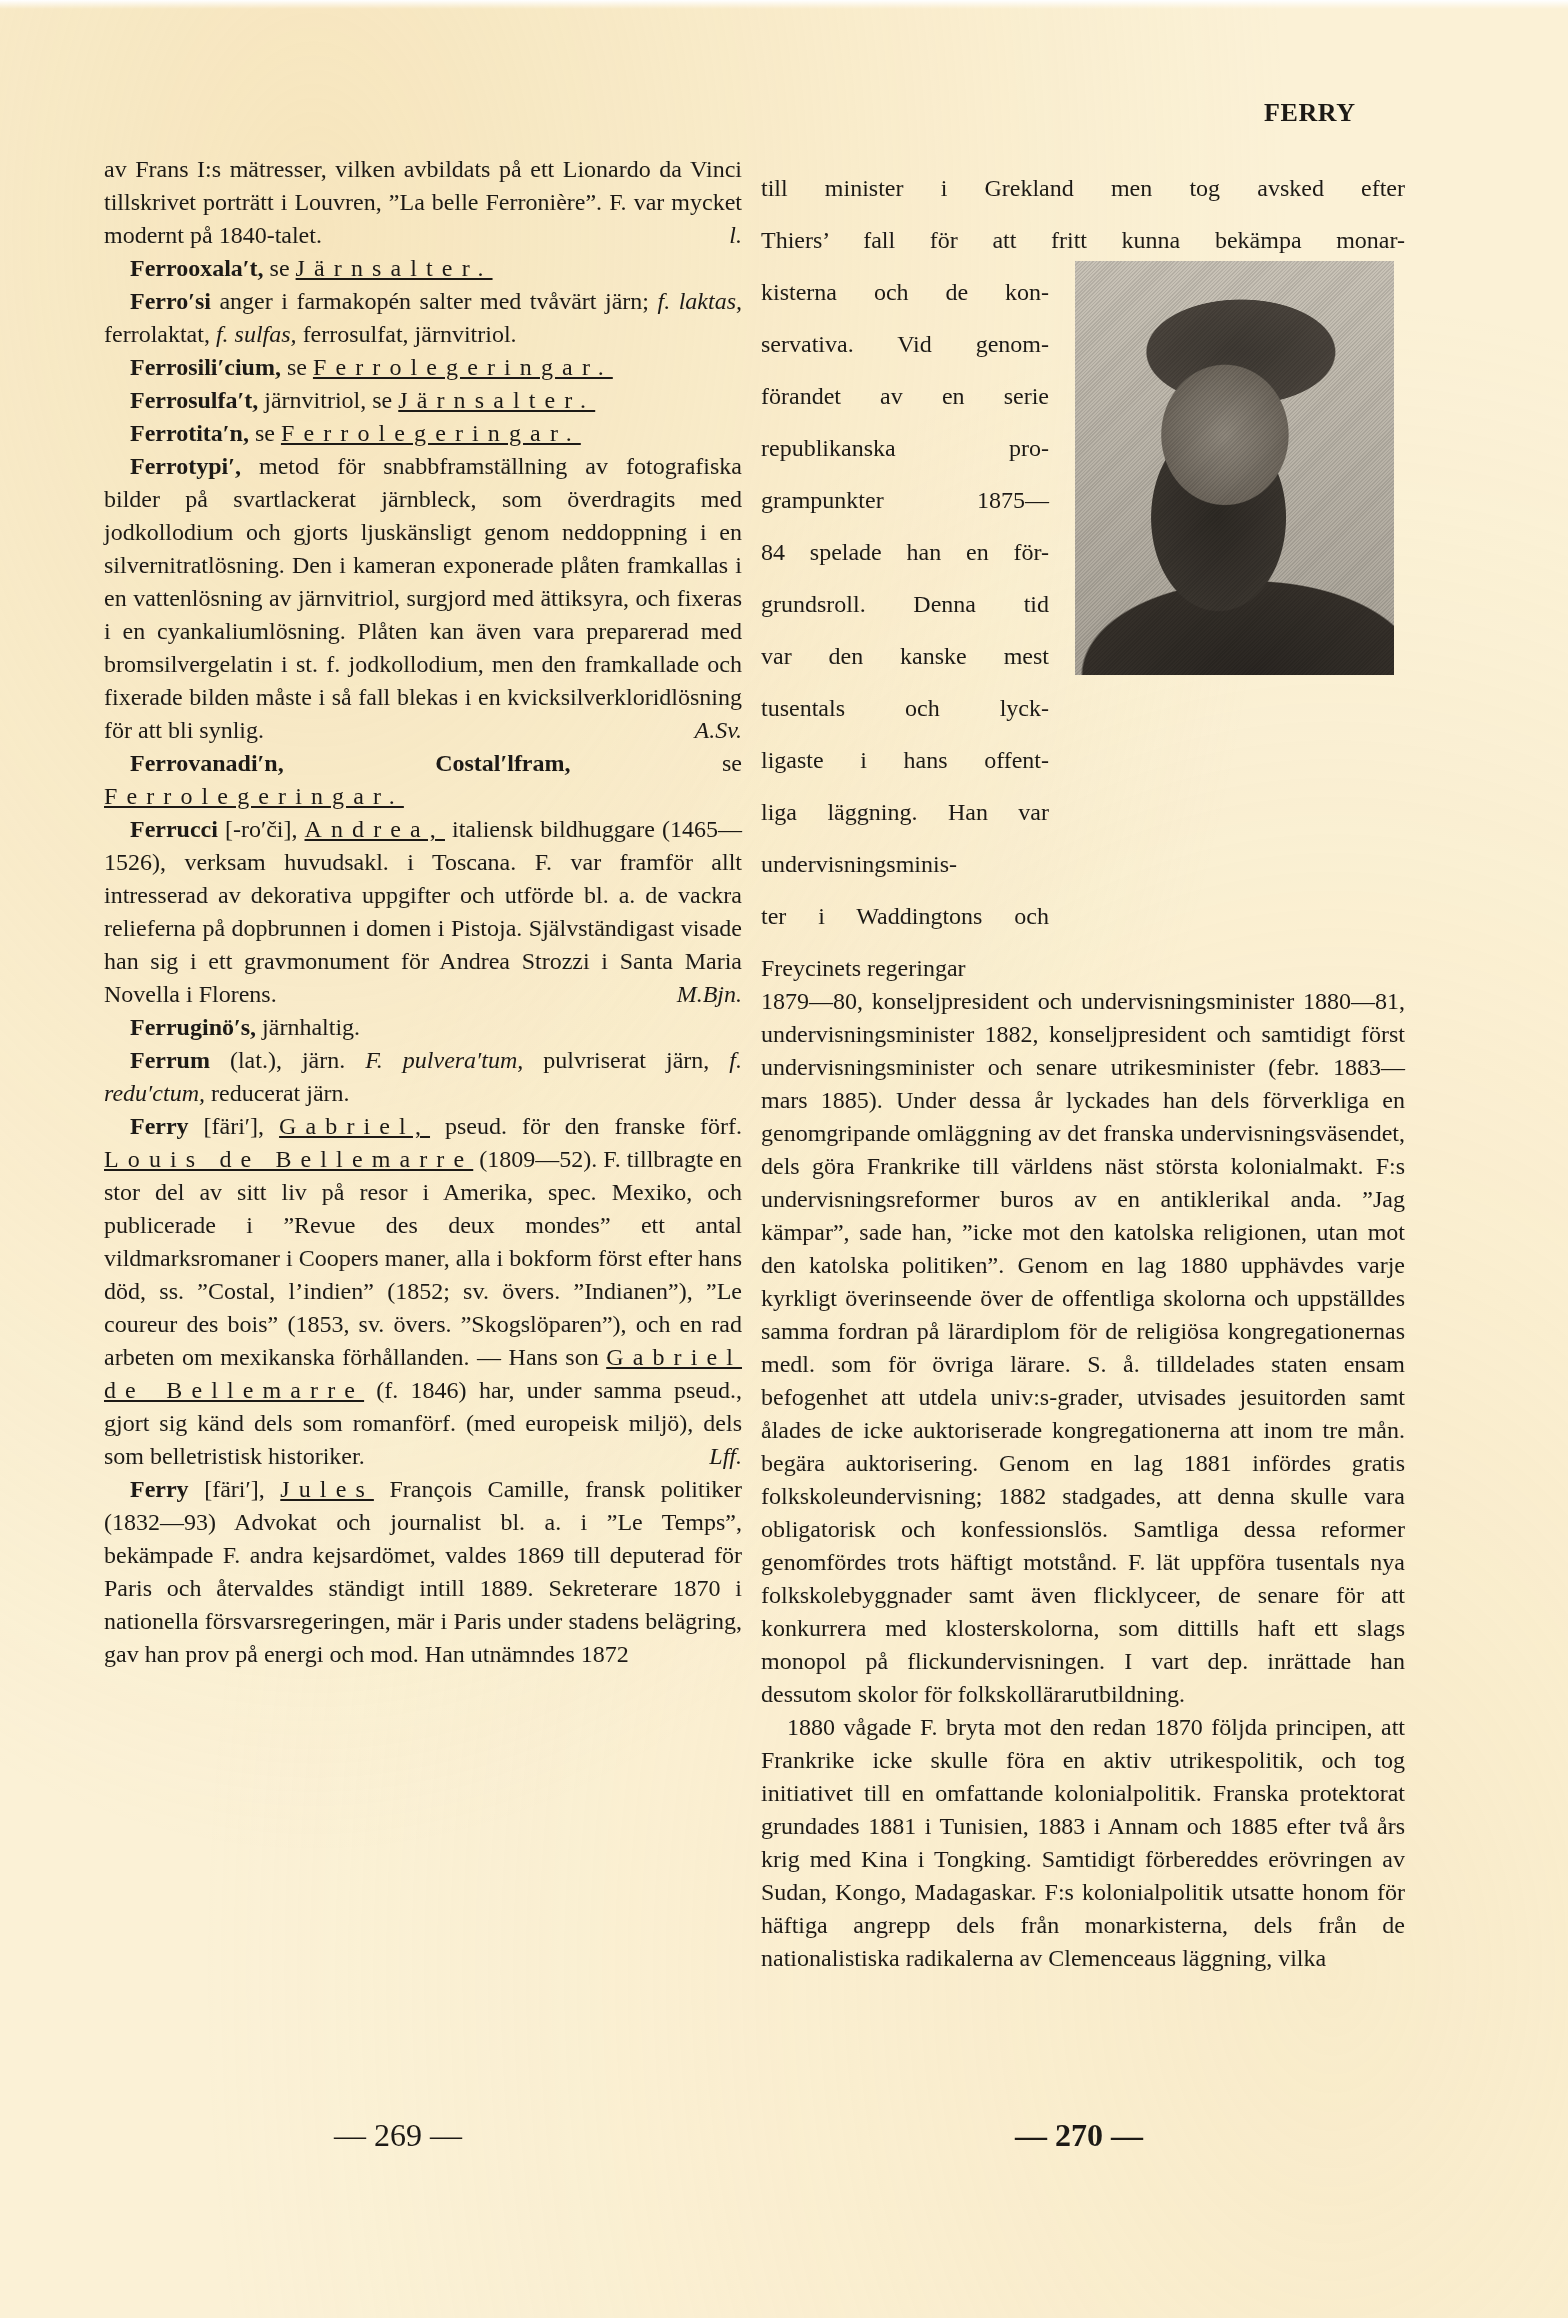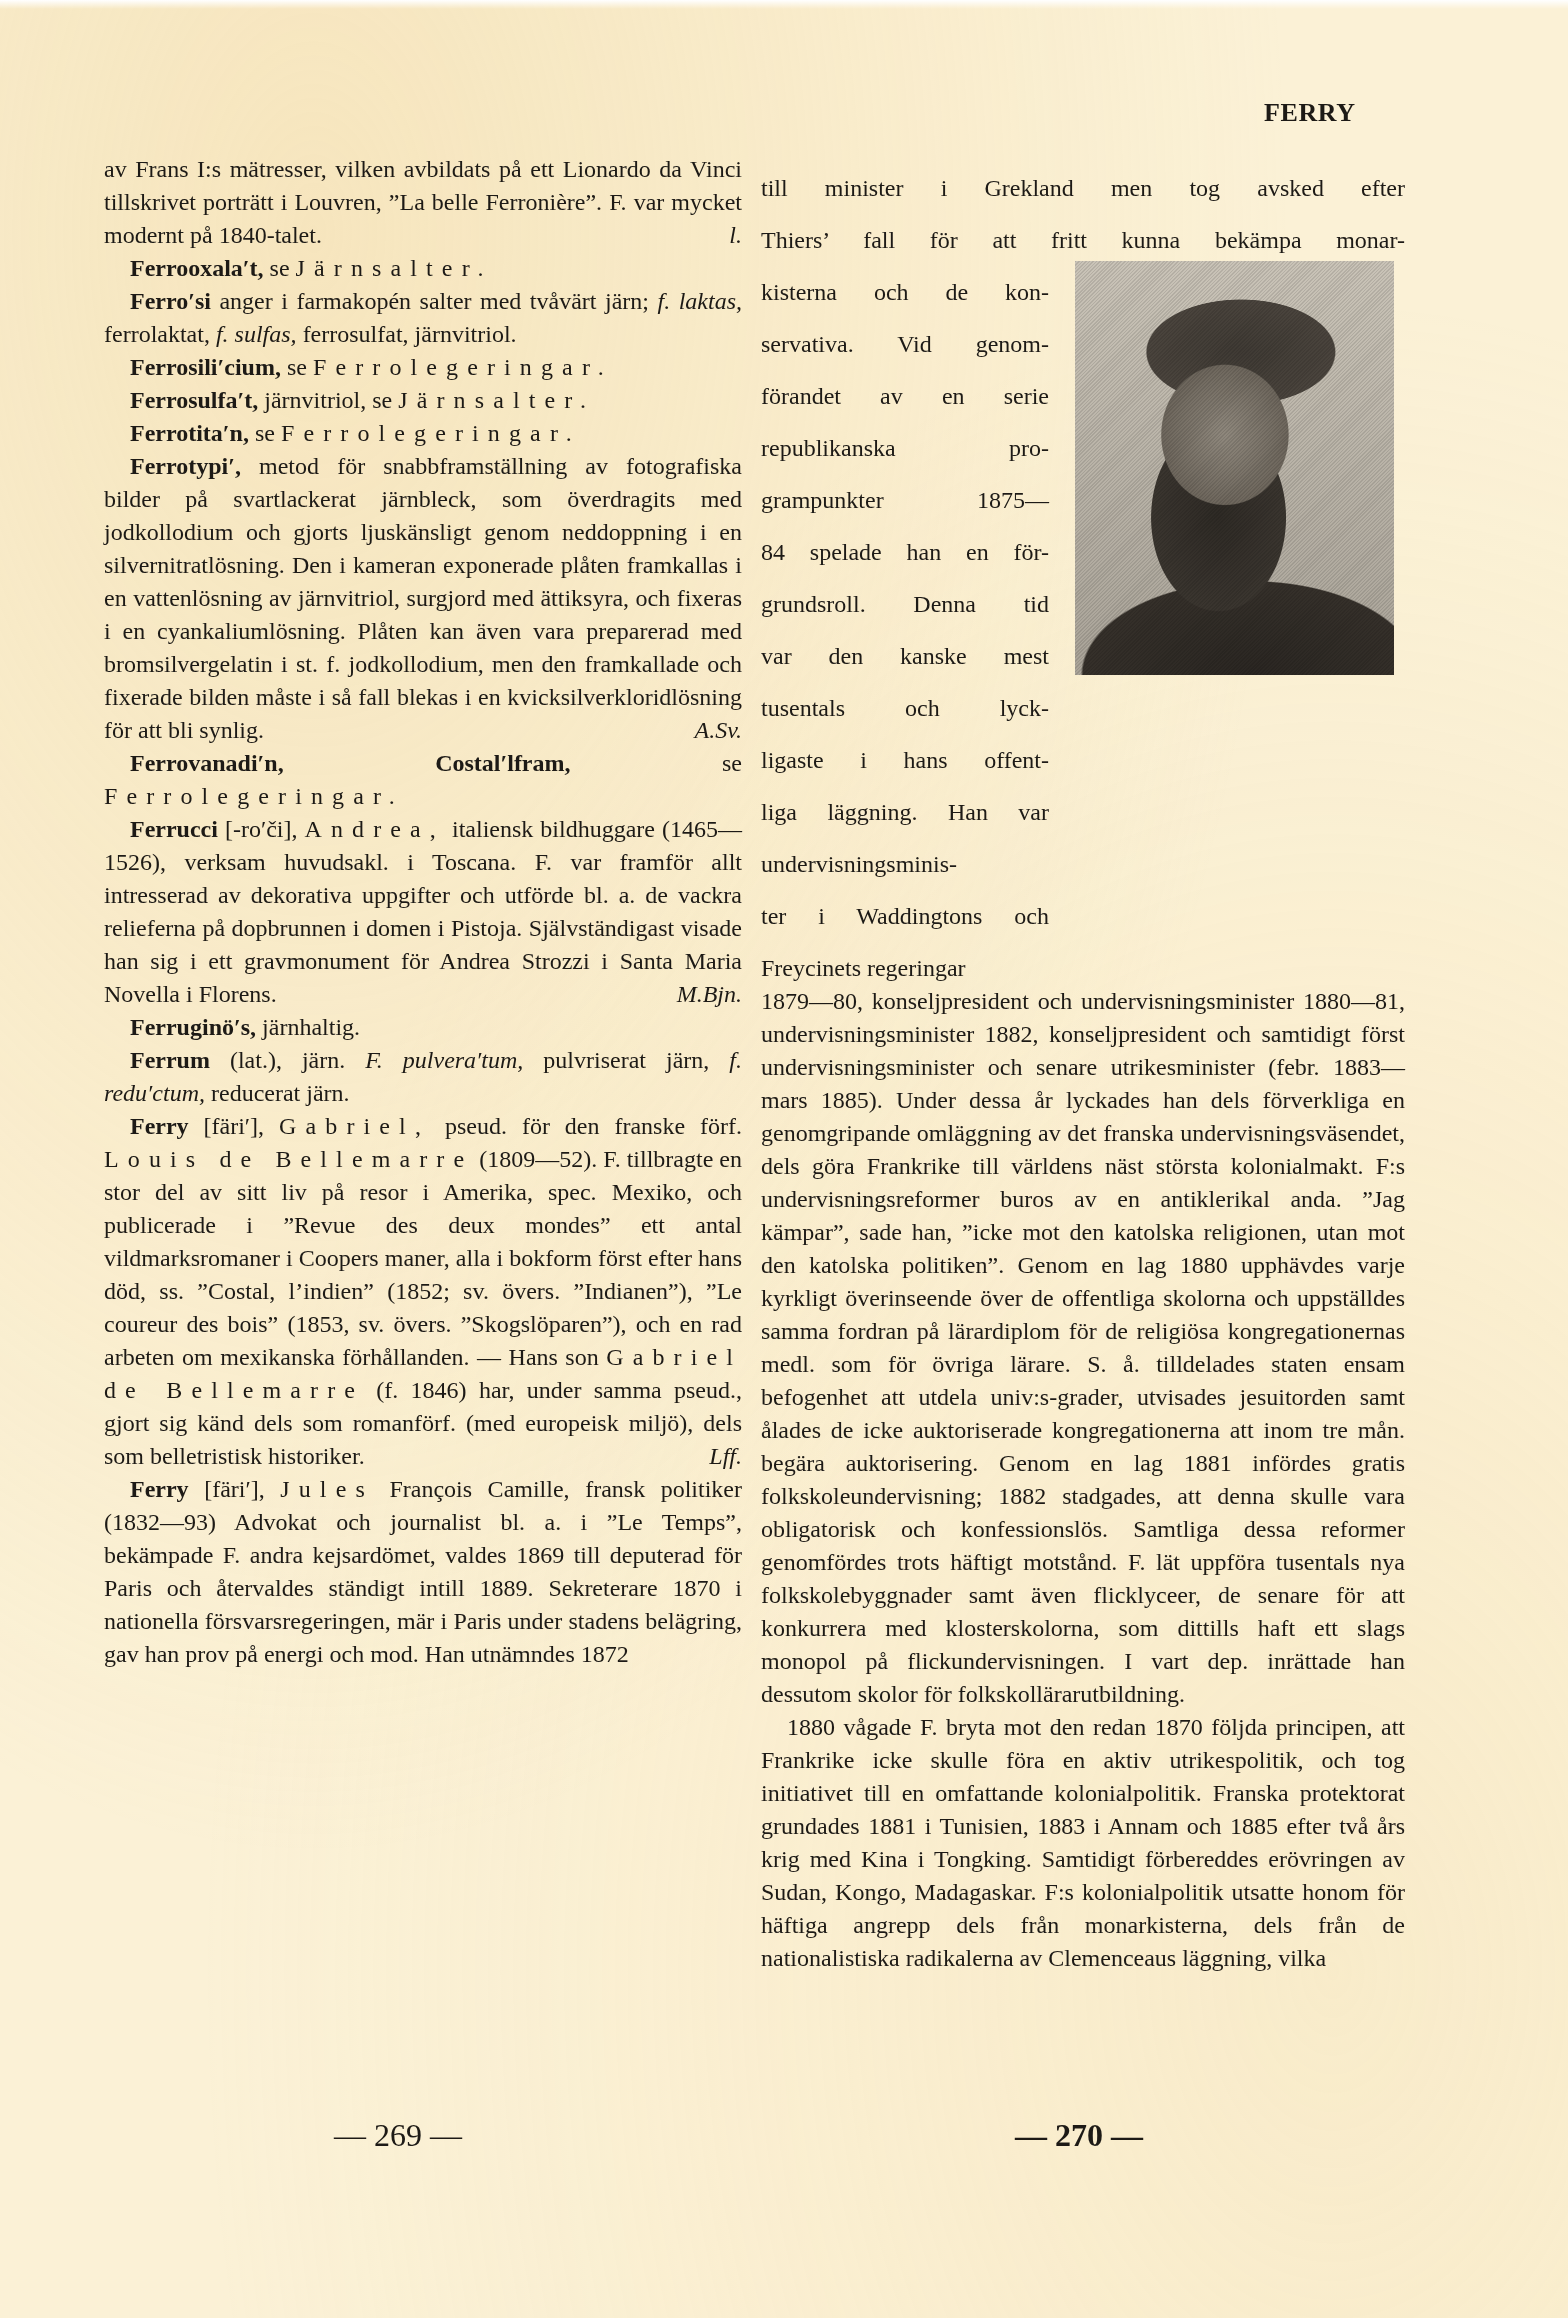--- a/index.html
+++ b/index.html
@@ -24,21 +24,21 @@
   .column {
     position: absolute; top: 153px;
     font-size: 24px; line-height: 33px;
     text-align: justify;
   }
   .col-left { left: 104px; width: 638px; }
   .col-right { left: 761px; width: 644px; }
   .para { margin: 0; text-indent: 26px; }
   .para.noindent { text-indent: 0; }
   .hw { font-weight: bold; }
-  .sp { letter-spacing: 0.38em; }
+  .sp { letter-spacing: 0.38em; text-decoration: underline; }
   .it { font-style: italic; }
   .sig { float: right; font-style: italic; }
   .clear { clear: both; }
   .line { display: block; text-align: justify; text-align-last: justify; margin-top: 19px; }
   .line.last { text-align-last: left; }
   .narrow { width: 288px; }
   .portrait {
     position: absolute; left: 1075px; top: 261px; width: 319px; height: 414px;
     background-color: #b9b3a8;
     background-image:

